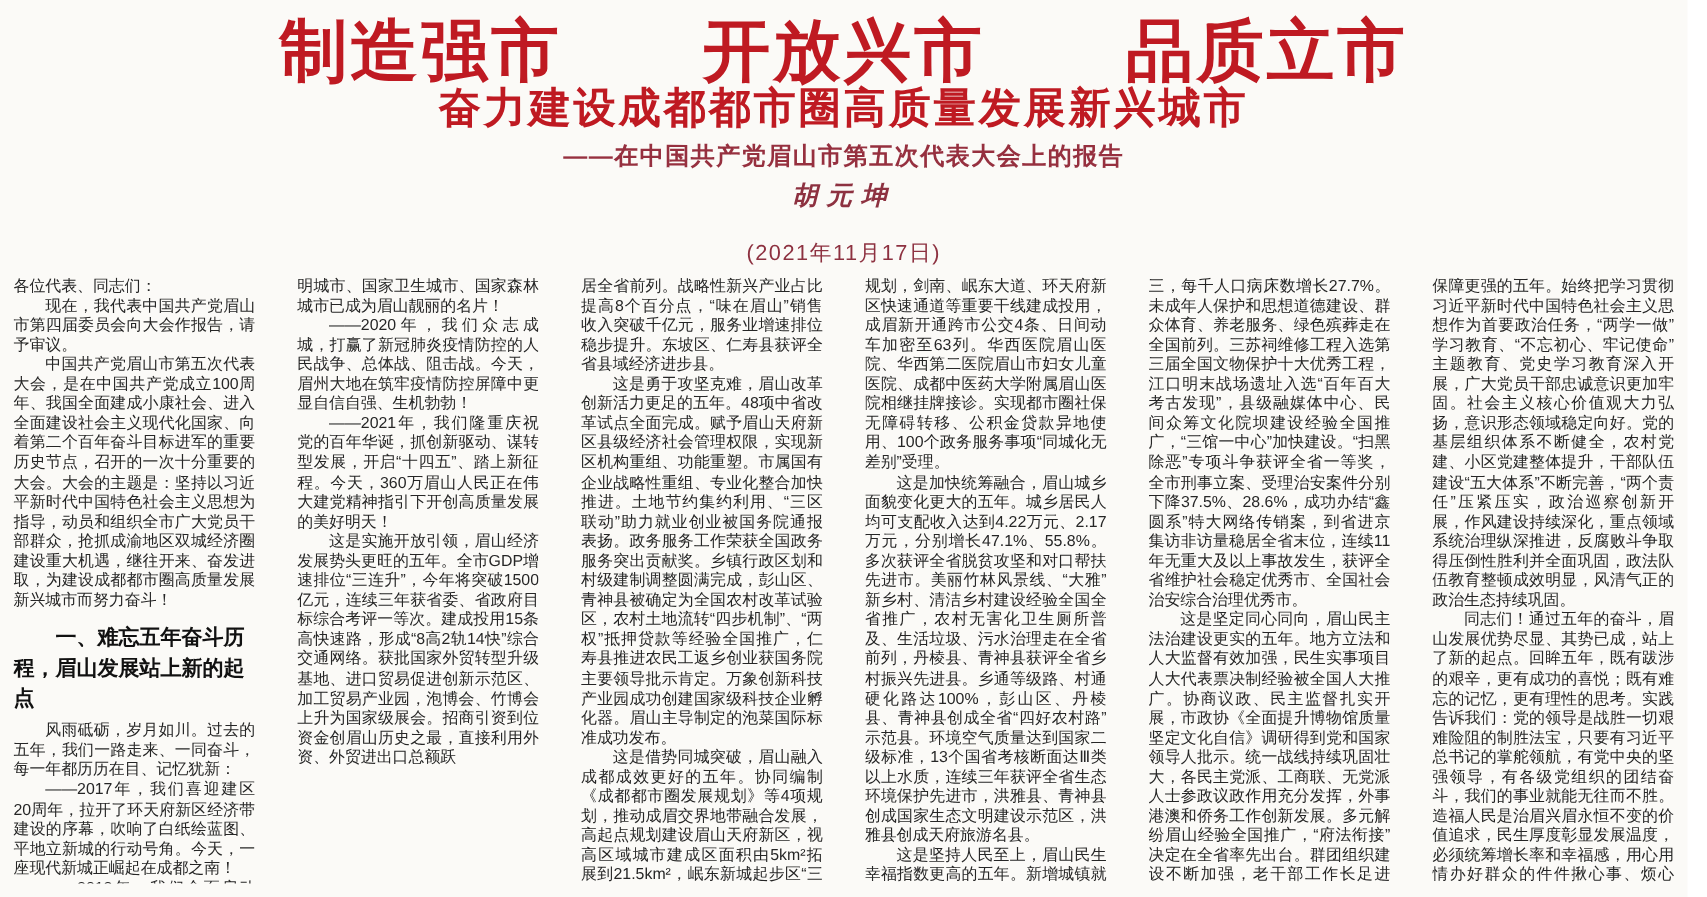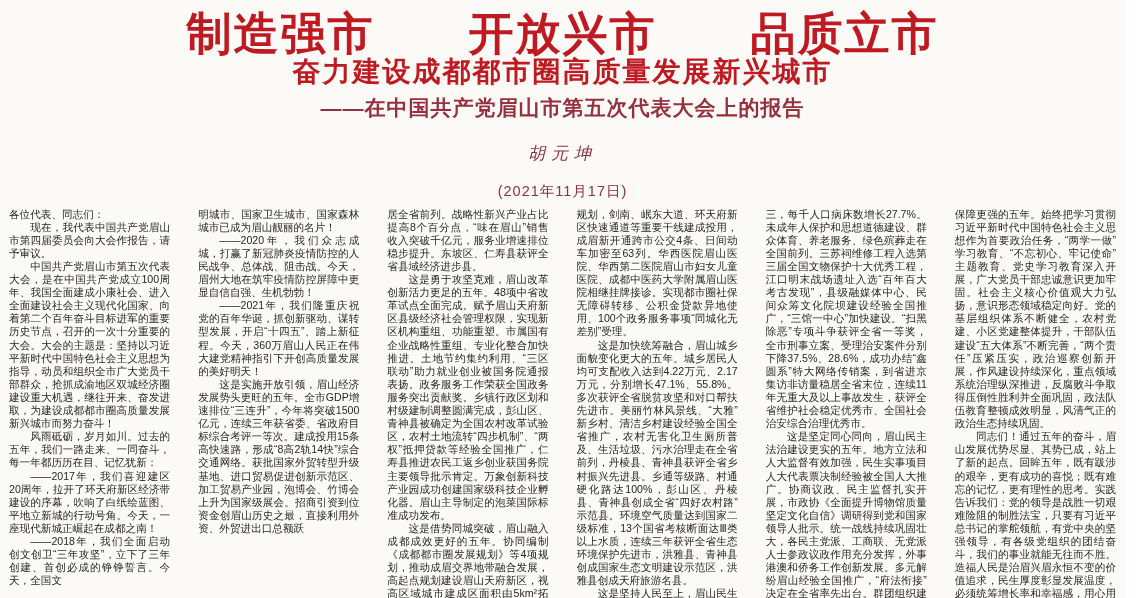--- a/index.html
+++ b/index.html
@@ -22,30 +22,30 @@
     margin:0;
     color:var(--headline);
     font-weight:900;
     letter-spacing:2px;
     line-height:1.05;
   }
   .headline.l1{ font-size:45px; }
   .headline.l2{ font-size:28px; }
   .subtitle{
     margin-top:7px;
-    font-size:21px;
+    font-size:16px;
     font-weight:700;
     color:var(--subtitle);
     letter-spacing:1px;
   }
   .author{
-    margin-top:20px;
+    margin-top:4px;
     font-size:17px;
     font-style:italic;
-    font-weight:400;
+    font-weight:700;
     color:var(--author-date);
     font-family:"DejaVu Serif","Liberation Serif",serif;
     letter-spacing:6px;
   }
   .date{
     margin-top:17px;
     font-size:14.5px;
     color:var(--author-date);
     letter-spacing:1px;
   }
@@ -88,20 +88,21 @@
     <div class="subtitle">——在中国共产党眉山市第五次代表大会上的报告</div>
     <div class="author">胡元坤</div>
     <div class="date">(2021年11月17日)</div>
   </header>
 
   <main class="columns" id="columns">
       <div class="col">
         <p class="p-flush">各位代表、同志们：</p>
         <p class="p">现在，我代表中国共产党眉山市第四届委员会向大会作报告，请予审议。</p>
         <p class="p">中国共产党眉山市第五次代表大会，是在中国共产党成立100周年、我国全面建成小康社会、进入全面建设社会主义现代化国家、向着第二个百年奋斗目标进军的重要历史节点，召开的一次十分重要的大会。大会的主题是：坚持以习近平新时代中国特色社会主义思想为指导，动员和组织全市广大党员干部群众，抢抓成渝地区双城经济圈建设重大机遇，继往开来、奋发进取，为建设成都都市圈高质量发展新兴城市而努力奋斗！</p>
+        <h2 class="h2">一、难忘五年奋斗历程，眉山发展站上新的起点</h2>
         <p class="p">风雨砥砺，岁月如川。过去的五年，我们一路走来、一同奋斗，每一年都历历在目、记忆犹新：</p>
         <p class="p">——2017年，我们喜迎建区20周年，拉开了环天府新区经济带建设的序幕，吹响了白纸绘蓝图、平地立新城的行动号角。今天，一座现代新城正崛起在成都之南！</p>
         <p class="p">——2018年，我们全面启动创文创卫“三年攻坚”，立下了三年创建、首创必成的铮铮誓言。今天，全国文</p>
       </div>
       <div class="col">
         <p class="p-cont">明城市、国家卫生城市、国家森林城市已成为眉山靓丽的名片！</p>
         <p class="p">——2020年，我们众志成城，打赢了新冠肺炎疫情防控的人民战争、总体战、阻击战。今天，眉州大地在筑牢疫情防控屏障中更显自信自强、生机勃勃！</p>
         <p class="p">——2021年，我们隆重庆祝党的百年华诞，抓创新驱动、谋转型发展，开启“十四五”、踏上新征程。今天，360万眉山人民正在伟大建党精神指引下开创高质量发展的美好明天！</p>
         <p class="p">这是实施开放引领，眉山经济发展势头更旺的五年。全市GDP增速排位“三连升”，今年将突破1500亿元，连续三年获省委、省政府目标综合考评一等次。建成投用15条高快速路，形成“8高2轨14快”综合交通网络。获批国家外贸转型升级基地、进口贸易促进创新示范区、加工贸易产业园，泡博会、竹博会上升为国家级展会。招商引资到位资金创眉山历史之最，直接利用外资、外贸进出口总额跃</p>
       </div>

